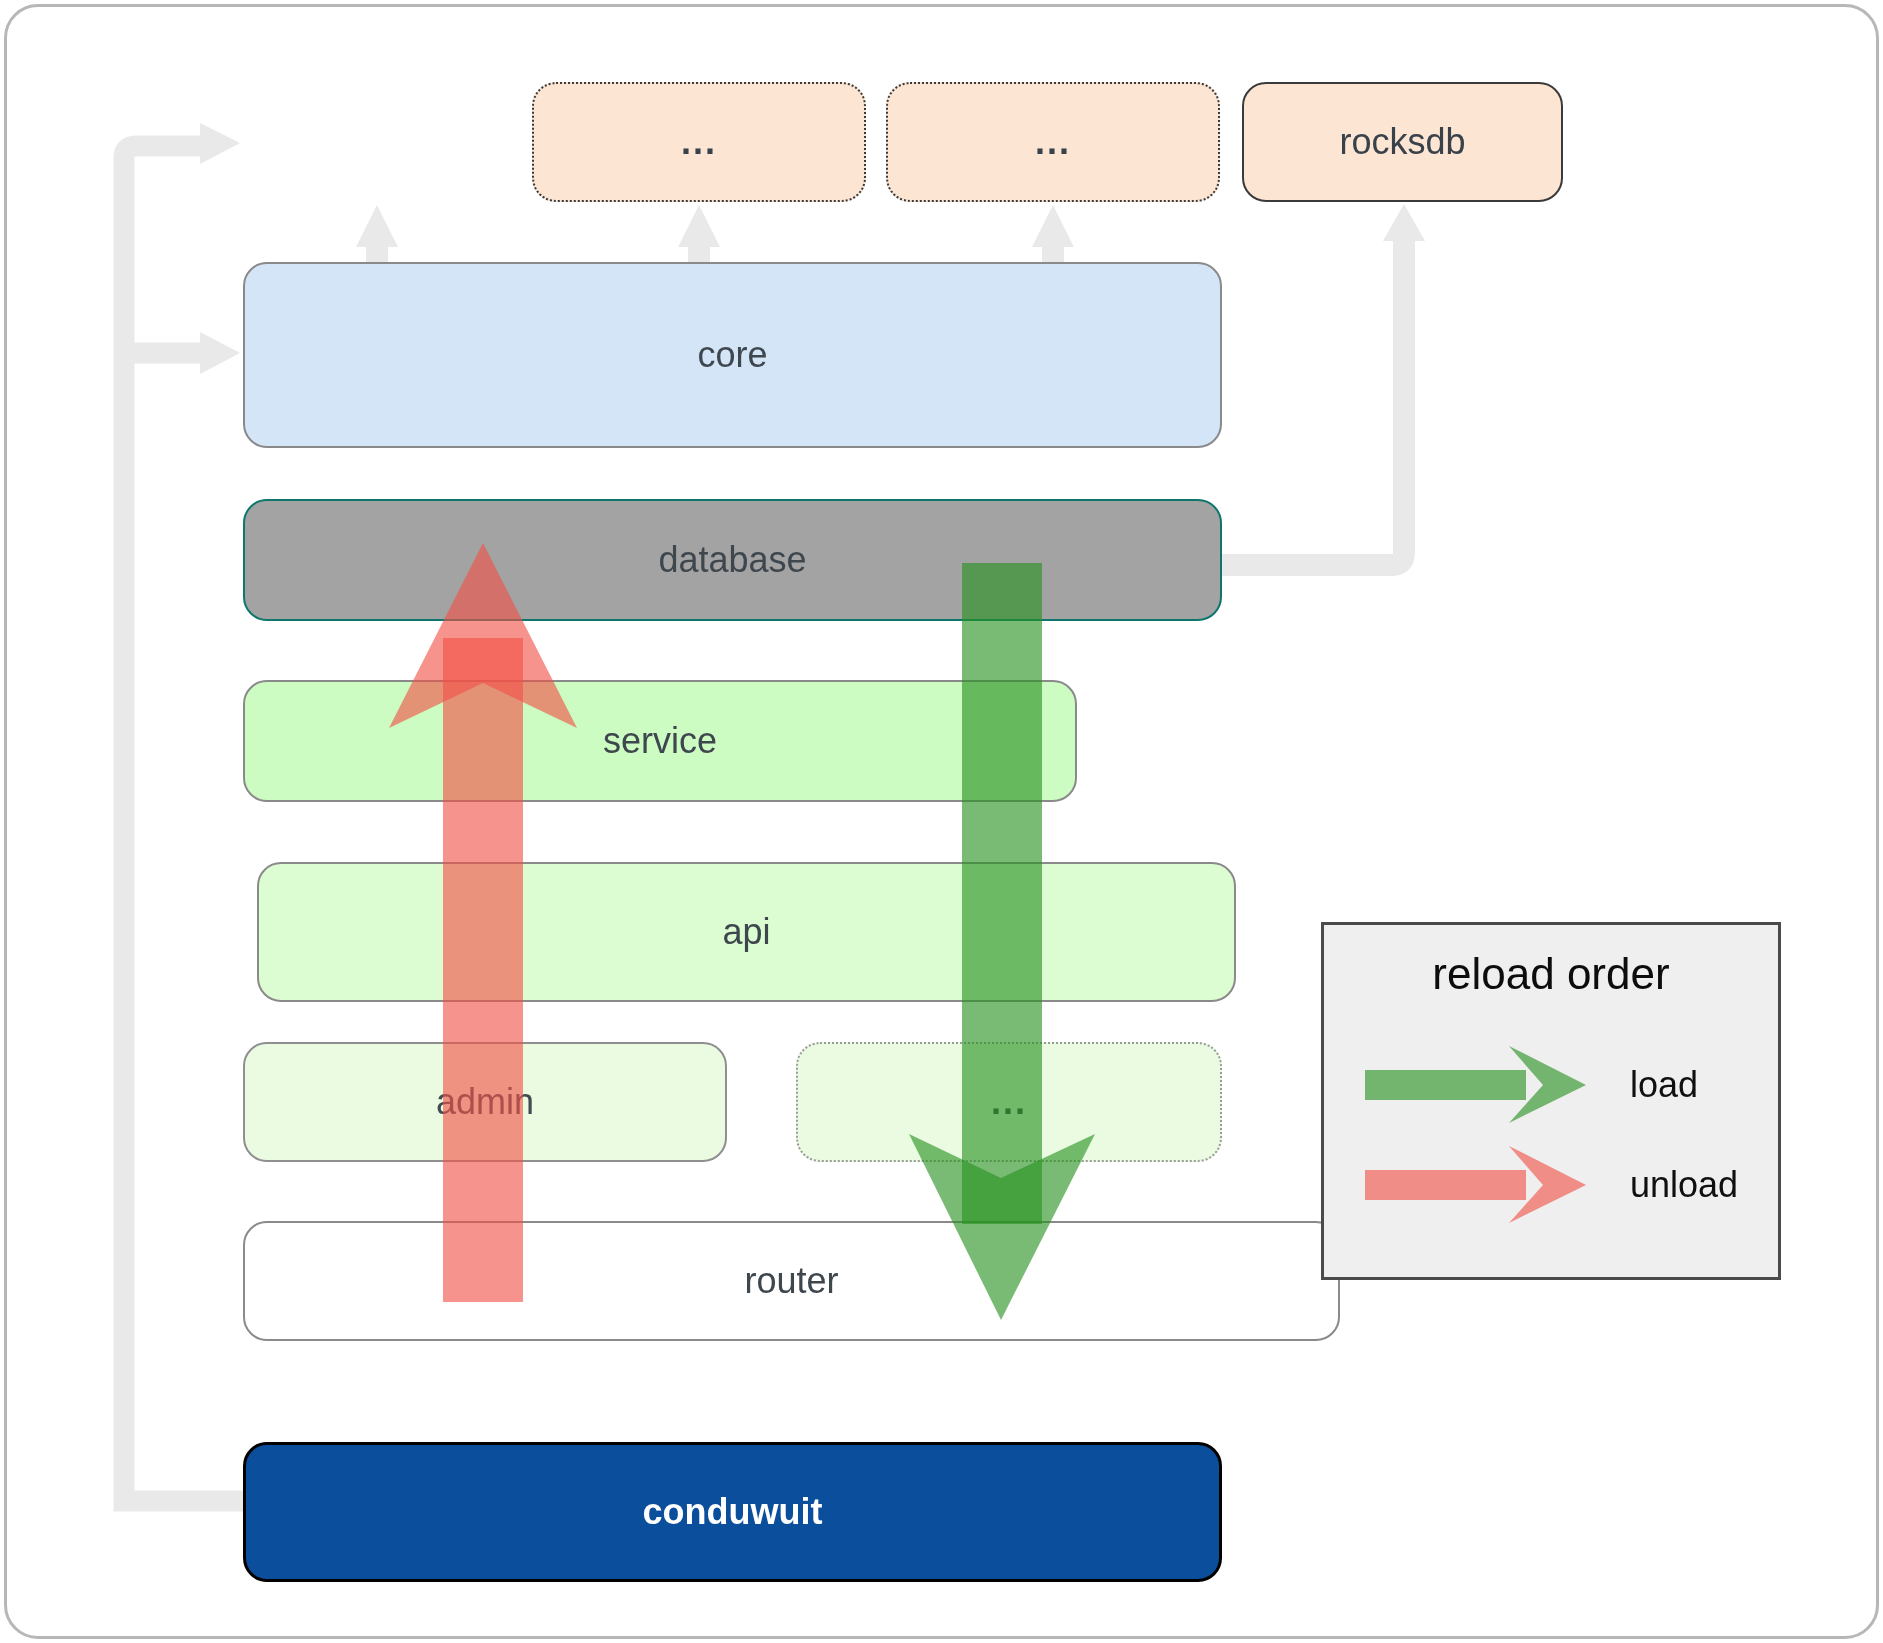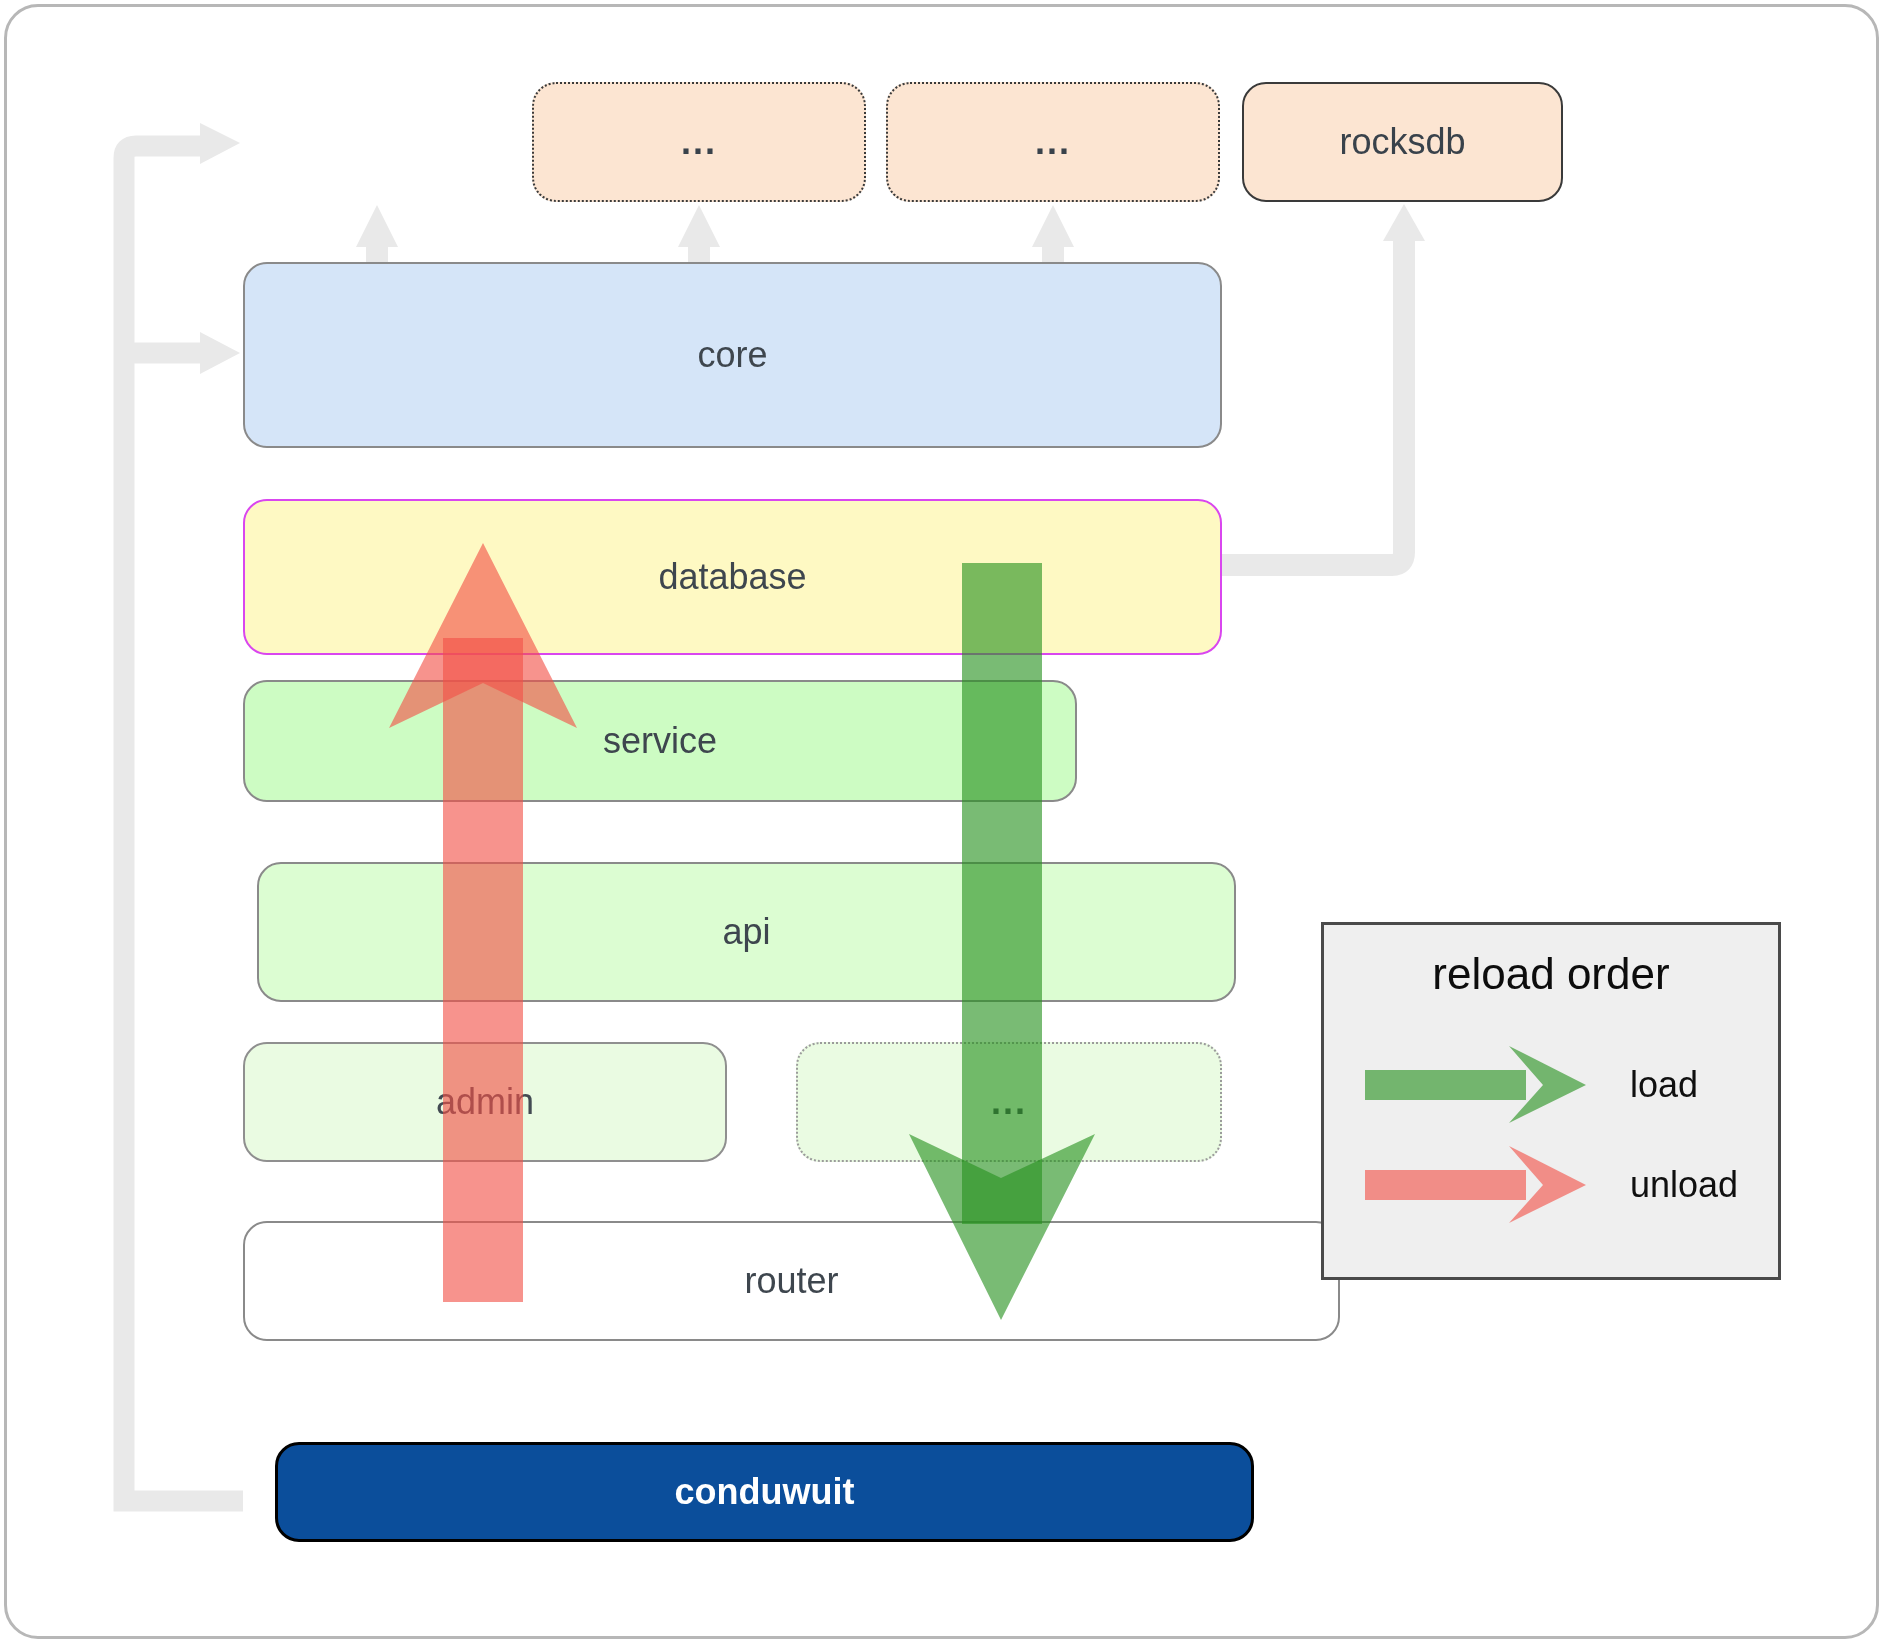--- a/index.html
+++ b/index.html
@@ -10,28 +10,28 @@
   .node{position:absolute;box-sizing:border-box;border-radius:24px;display:flex;align-items:center;
         justify-content:center;font-size:36px;color:#3e464e;}
   .peach{background:#fce5d2;border:2.5px solid #3a3a3a;color:#39424b;}
   .peach-dotted{background:#fce5d2;border:2.5px dotted #3a3a3a;color:#39424b;}
   .dots{font-weight:bold;letter-spacing:2px;}
   .n-ruma{left:243px;top:82px;width:269px;height:120px;}
   .n-more1{left:532px;top:82px;width:334px;height:120px;}
   .n-more2{left:886px;top:82px;width:334px;height:120px;}
   .n-rocksdb{left:1242px;top:82px;width:321px;height:120px;}
   .n-core{left:243px;top:262px;width:979px;height:186px;background:#d5e5f8;border:2px solid #8a8a8a;}
-  .n-database{left:243px;top:499px;width:979px;height:156px;background:#fef9c3;border:2px solid #d946ef;}
+  .n-database{left:243px;top:499px;width:979px;height:122px;background:#a3a3a3;border:2px solid #0f766e;}
   .n-service{left:243px;top:680px;width:834px;height:122px;background:#cdfcc3;border:2px solid #8a8a8a;}
   .n-api{left:257px;top:862px;width:979px;height:140px;background:#dcfdd2;border:2px solid #8a8a8a;}
   .n-admin{left:243px;top:1042px;width:484px;height:120px;background:#eafbe2;border:2px solid #8f8f8f;color:#434b53;}
   .n-more-mid{left:796px;top:1042px;width:426px;height:120px;background:#eafbe2;border:2px dotted #9b9b9b;color:#3e464e;}
   .n-router{left:243px;top:1221px;width:1097px;height:120px;background:#ffffff;border:2px solid #8a8a8a;}
-  .n-conduwuit{left:243px;top:1442px;width:979px;height:100px;background:#0b4e9b;border:3px solid #000000;
-               color:#ffffff;font-weight:bold;margin-left:32px;}
+  .n-conduwuit{left:243px;top:1442px;width:979px;height:140px;background:#0b4e9b;border:3px solid #000000;
+               color:#ffffff;font-weight:bold;}
   .legend{position:absolute;left:1321px;top:922px;width:460px;height:358px;box-sizing:border-box;
           background:#efefef;border:3px solid #4a4a4a;}
   .legend-title{position:absolute;left:0;top:24px;width:100%;text-align:center;font-size:44px;color:#0d0d0d;}
   .legend-label{position:absolute;left:306px;font-size:36px;color:#101010;line-height:36px;}
   .legend-label.load{top:142px;}
   .legend-label.unload{top:242px;}
 </style>
 </head>
 <body>
 

